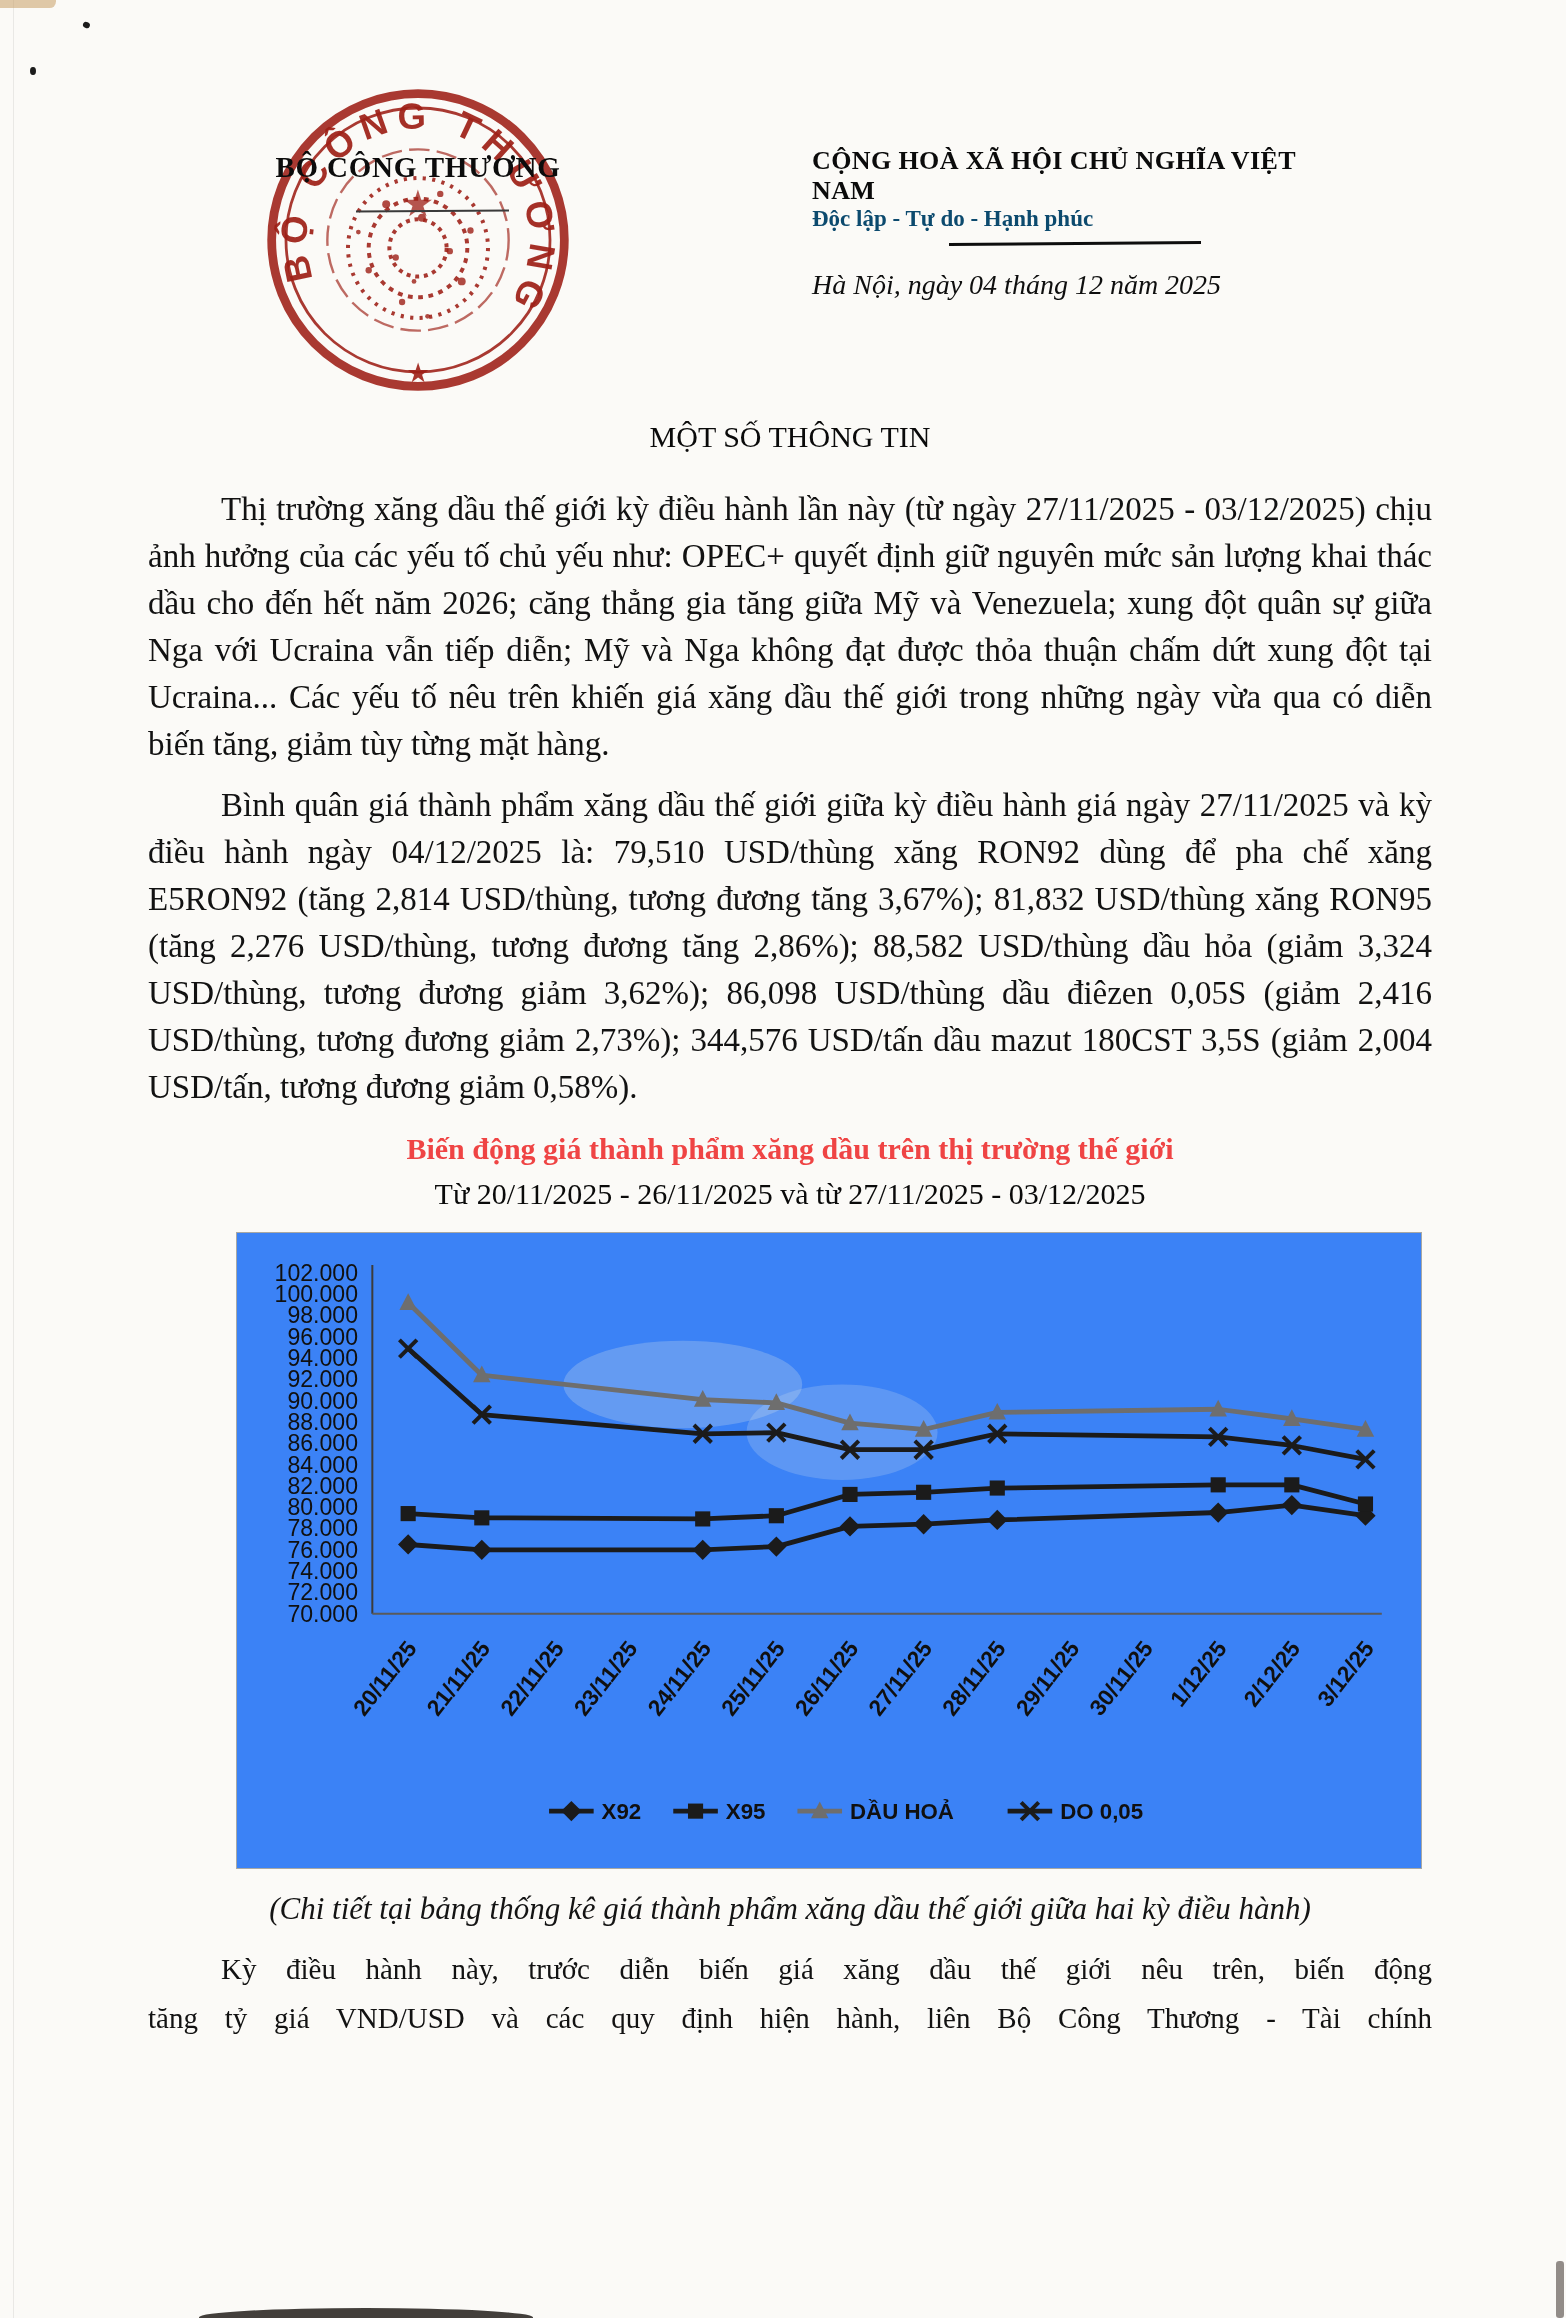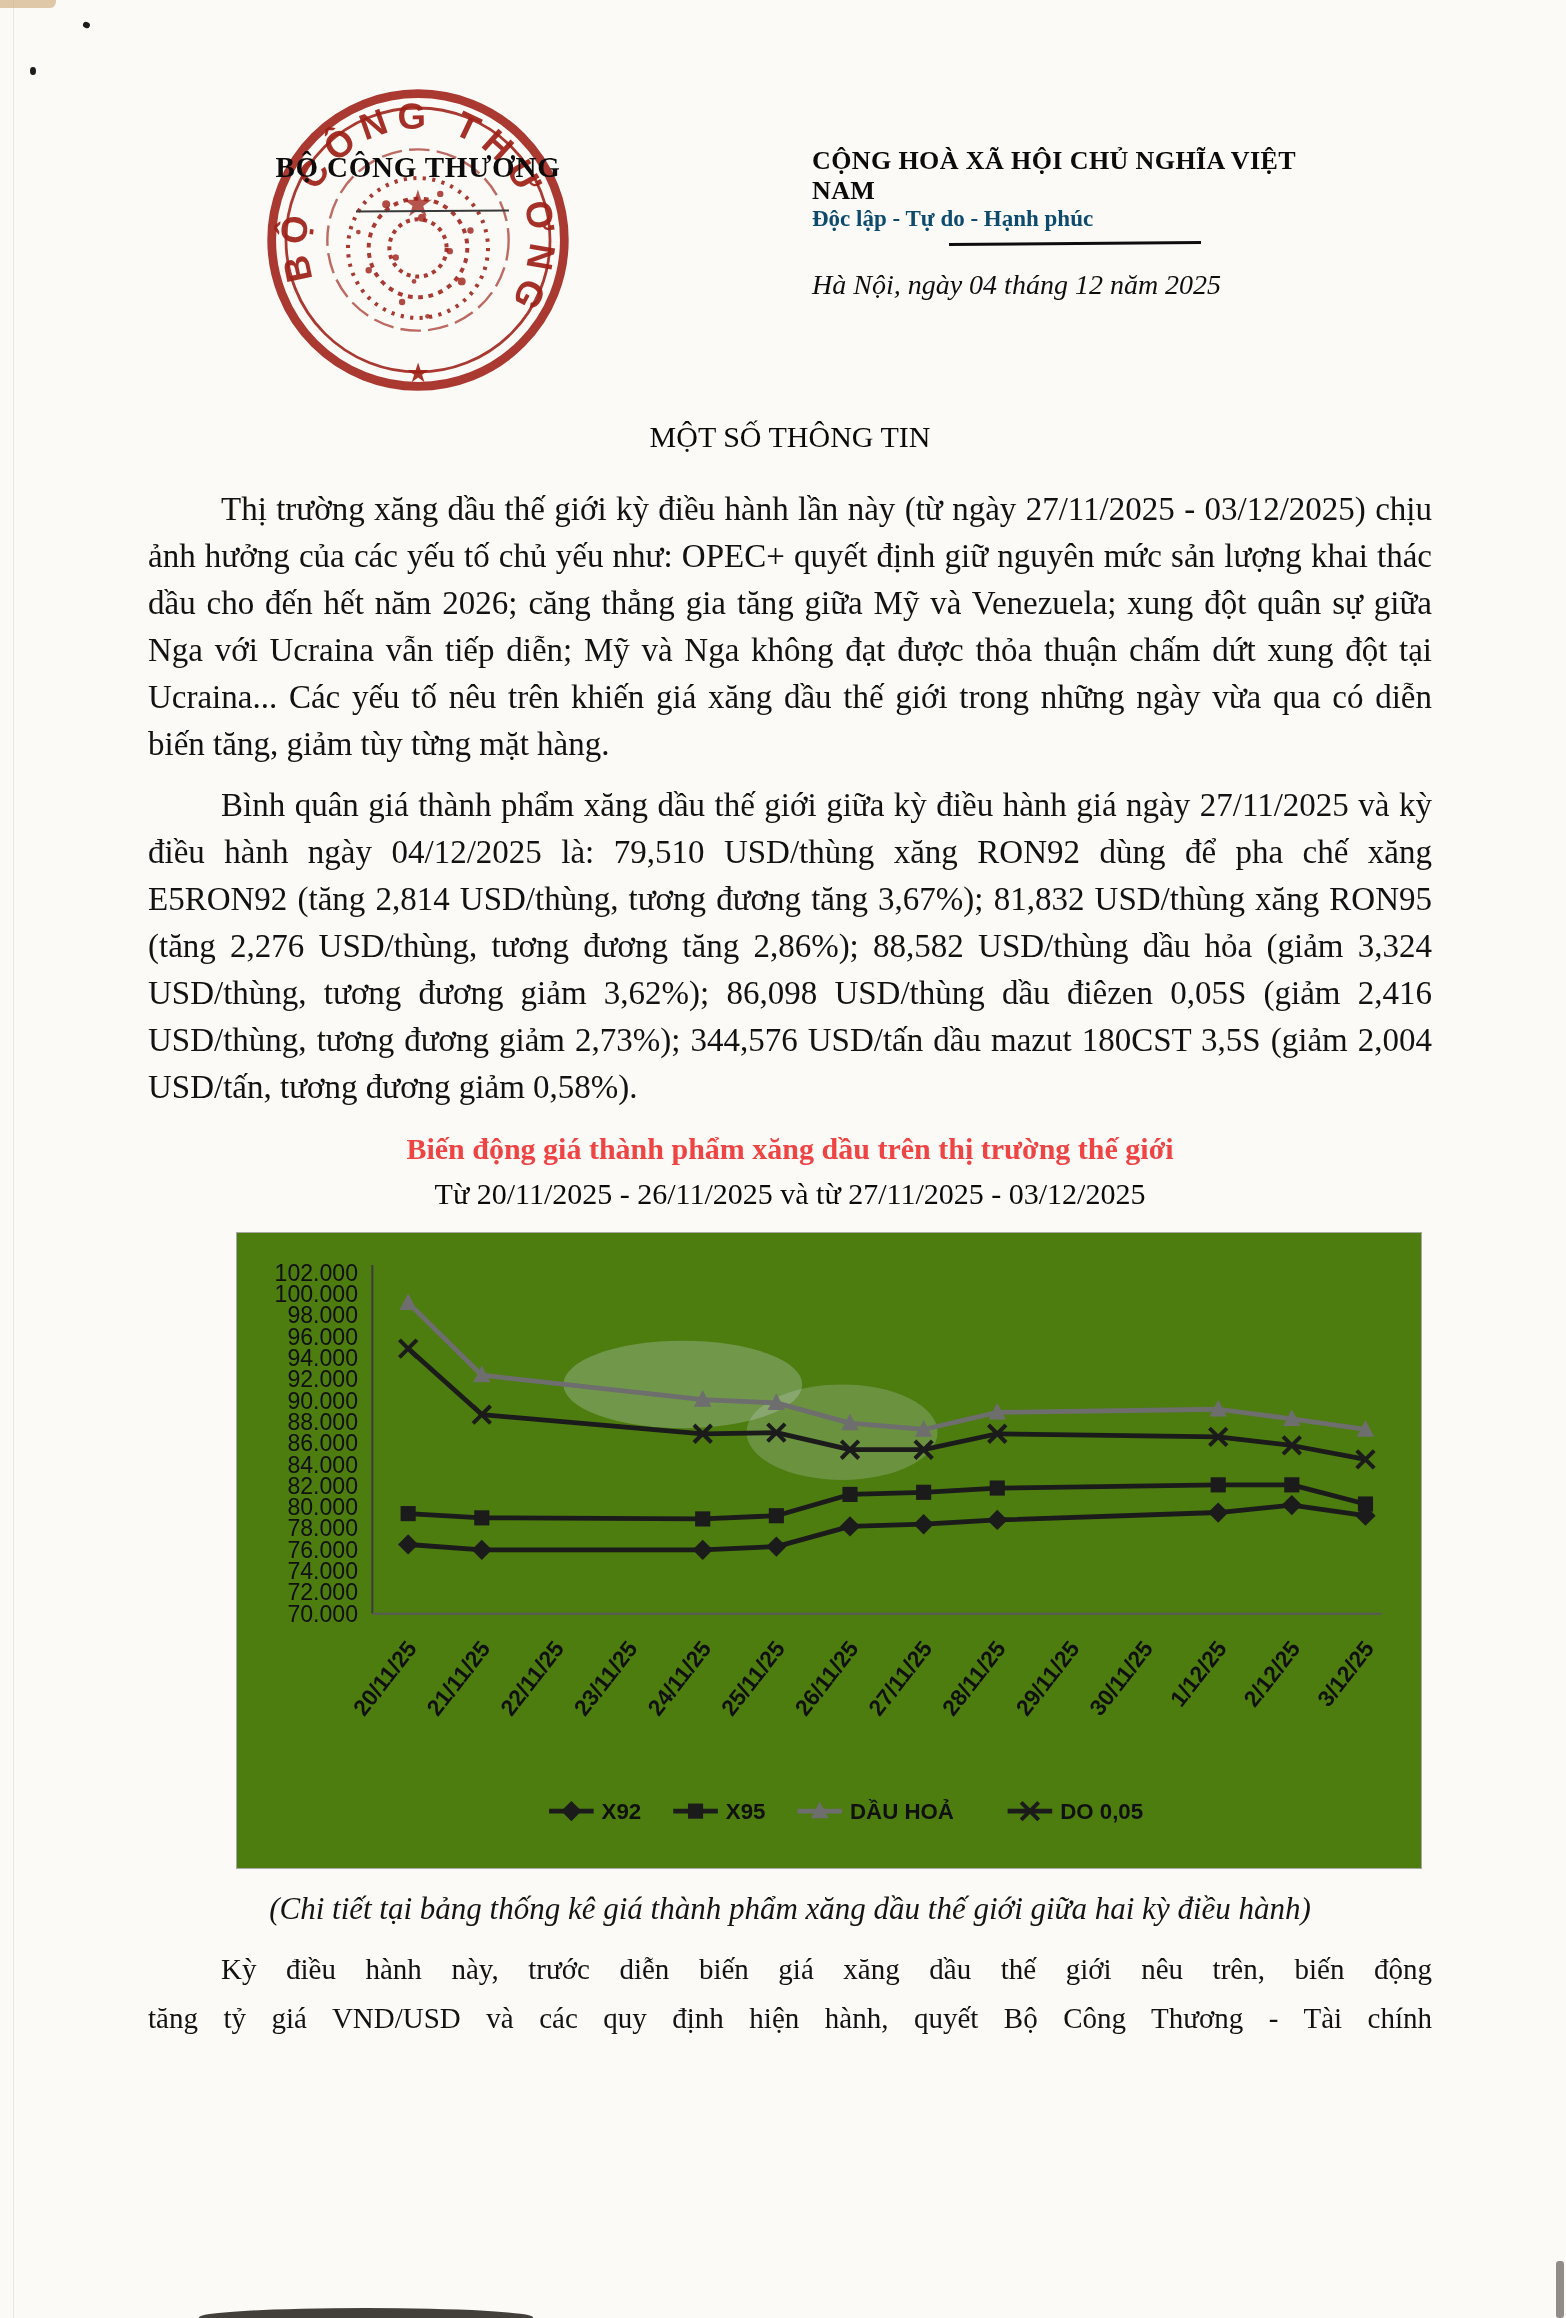--- a/index.html
+++ b/index.html
@@ -25,21 +25,21 @@
   .dateline{margin-top:24px;font-style:italic;font-size:28px;color:#0e0e0e;}
 
   
   .flow{position:absolute;left:148px;top:414px;width:1284px;z-index:2;}
   .doc-title{ text-align:center;font-weight:normal;font-size:30px;line-height:45px;color:#0a0a0a;}
   .para{margin-top:14.3px;font-size:33px;line-height:47px;text-align:justify;text-indent:73px;color:#121212;}
   .para.first{margin-top:27px;}
   .chart-head{margin-top:21px;text-align:center;font-weight:bold;font-size:30px;color:#ef4444;}
   .chart-sub{margin-top:11px;text-align:center;font-weight:normal;font-size:30px;color:#0a0a0a;}
 
-  .chart-panel{margin-top:21px;margin-left:88px;width:1186px;height:637px;background:#4d7c0f;
+  .chart-panel{margin-top:21px;margin-left:88px;width:1186px;height:637px;background:#3b82f6;
                border:1.6px solid #a8a8a4;box-sizing:border-box;position:relative;}
   .chart-panel svg{display:block;}
 
   .chart-note{margin-top:22px;text-align:center;font-style:italic;font-size:31px;color:#141414;}
   .p3-line{margin-top:0;font-size:29px;line-height:49px;text-align:justify;text-align-last:justify;color:#121212;}
   .p3-line.indent{text-indent:73px;margin-top:17.5px;}
 </style>
 </head>
 <body>
 
@@ -206,16 +206,16 @@
           <line x1="968" y1="726" x2="1024" y2="726" stroke="#1b1b1b" stroke-width="6"></line>
           <line x1="985" y1="715" x2="1007" y2="737" stroke="#1b1b1b" stroke-width="5"></line>
           <line x1="985" y1="737" x2="1007" y2="715" stroke="#1b1b1b" stroke-width="5"></line>
           <text x="1034" y="736" font-family="Liberation Sans, sans-serif" font-size="28" font-weight="bold" fill="#101010">DO 0,05</text>
         </svg>
     </div>
 
     <div class="chart-note">(Chi tiết tại bảng thống kê giá thành phẩm xăng dầu thế giới giữa hai kỳ điều hành)</div>
 
     <div class="p3-line indent">Kỳ điều hành này, trước diễn biến giá xăng dầu thế giới nêu trên, biến động</div>
-    <div class="p3-line">tăng tỷ giá VND/USD và các quy định hiện hành, quyết Bộ Công Thương - Tài chính</div>
+    <div class="p3-line">tăng tỷ giá VND/USD và các quy định hiện hành, liên Bộ Công Thương - Tài chính</div>
   </div>
 </div>
 
 
 </body></html>

